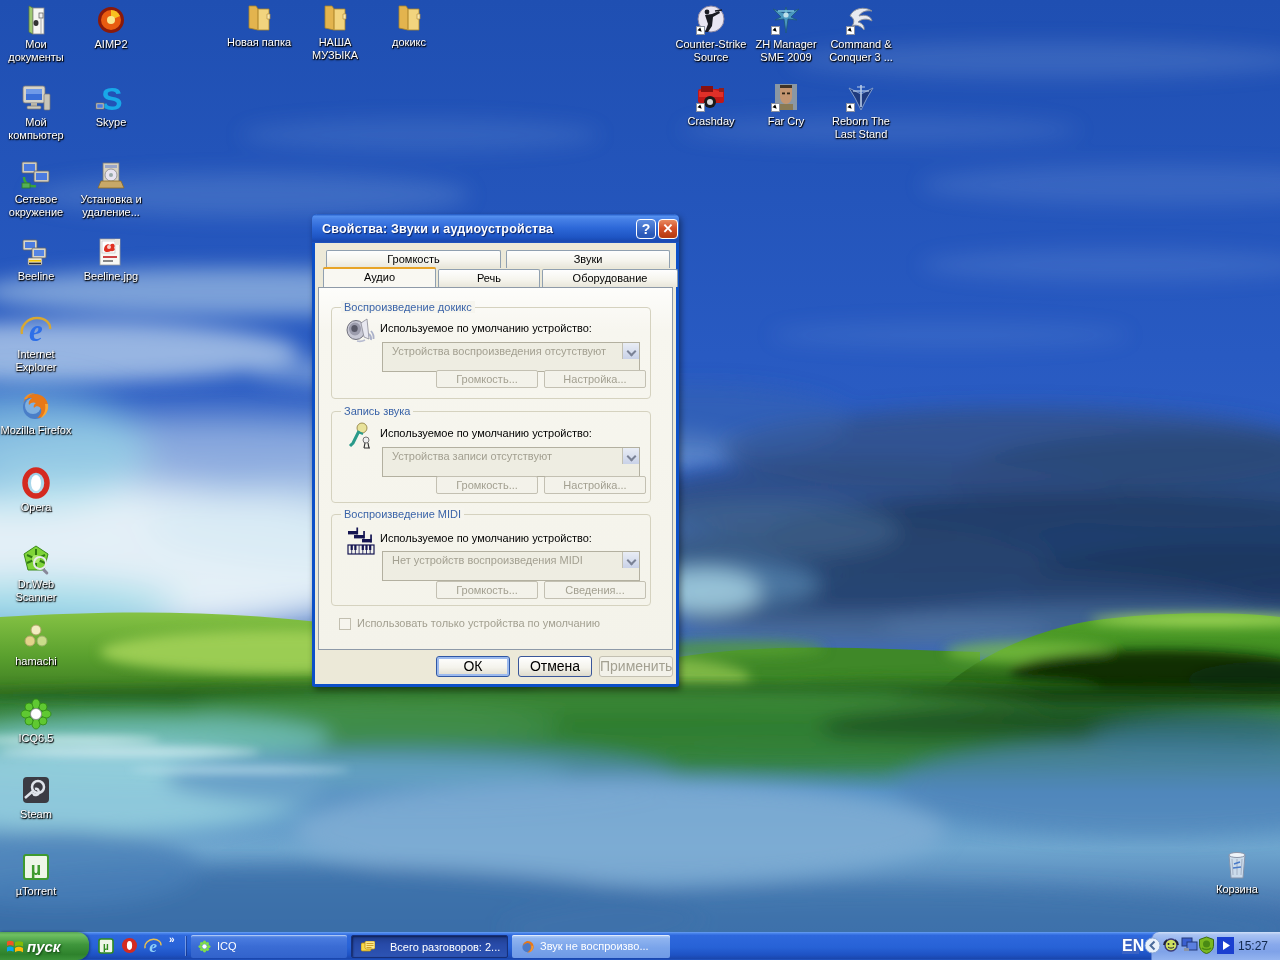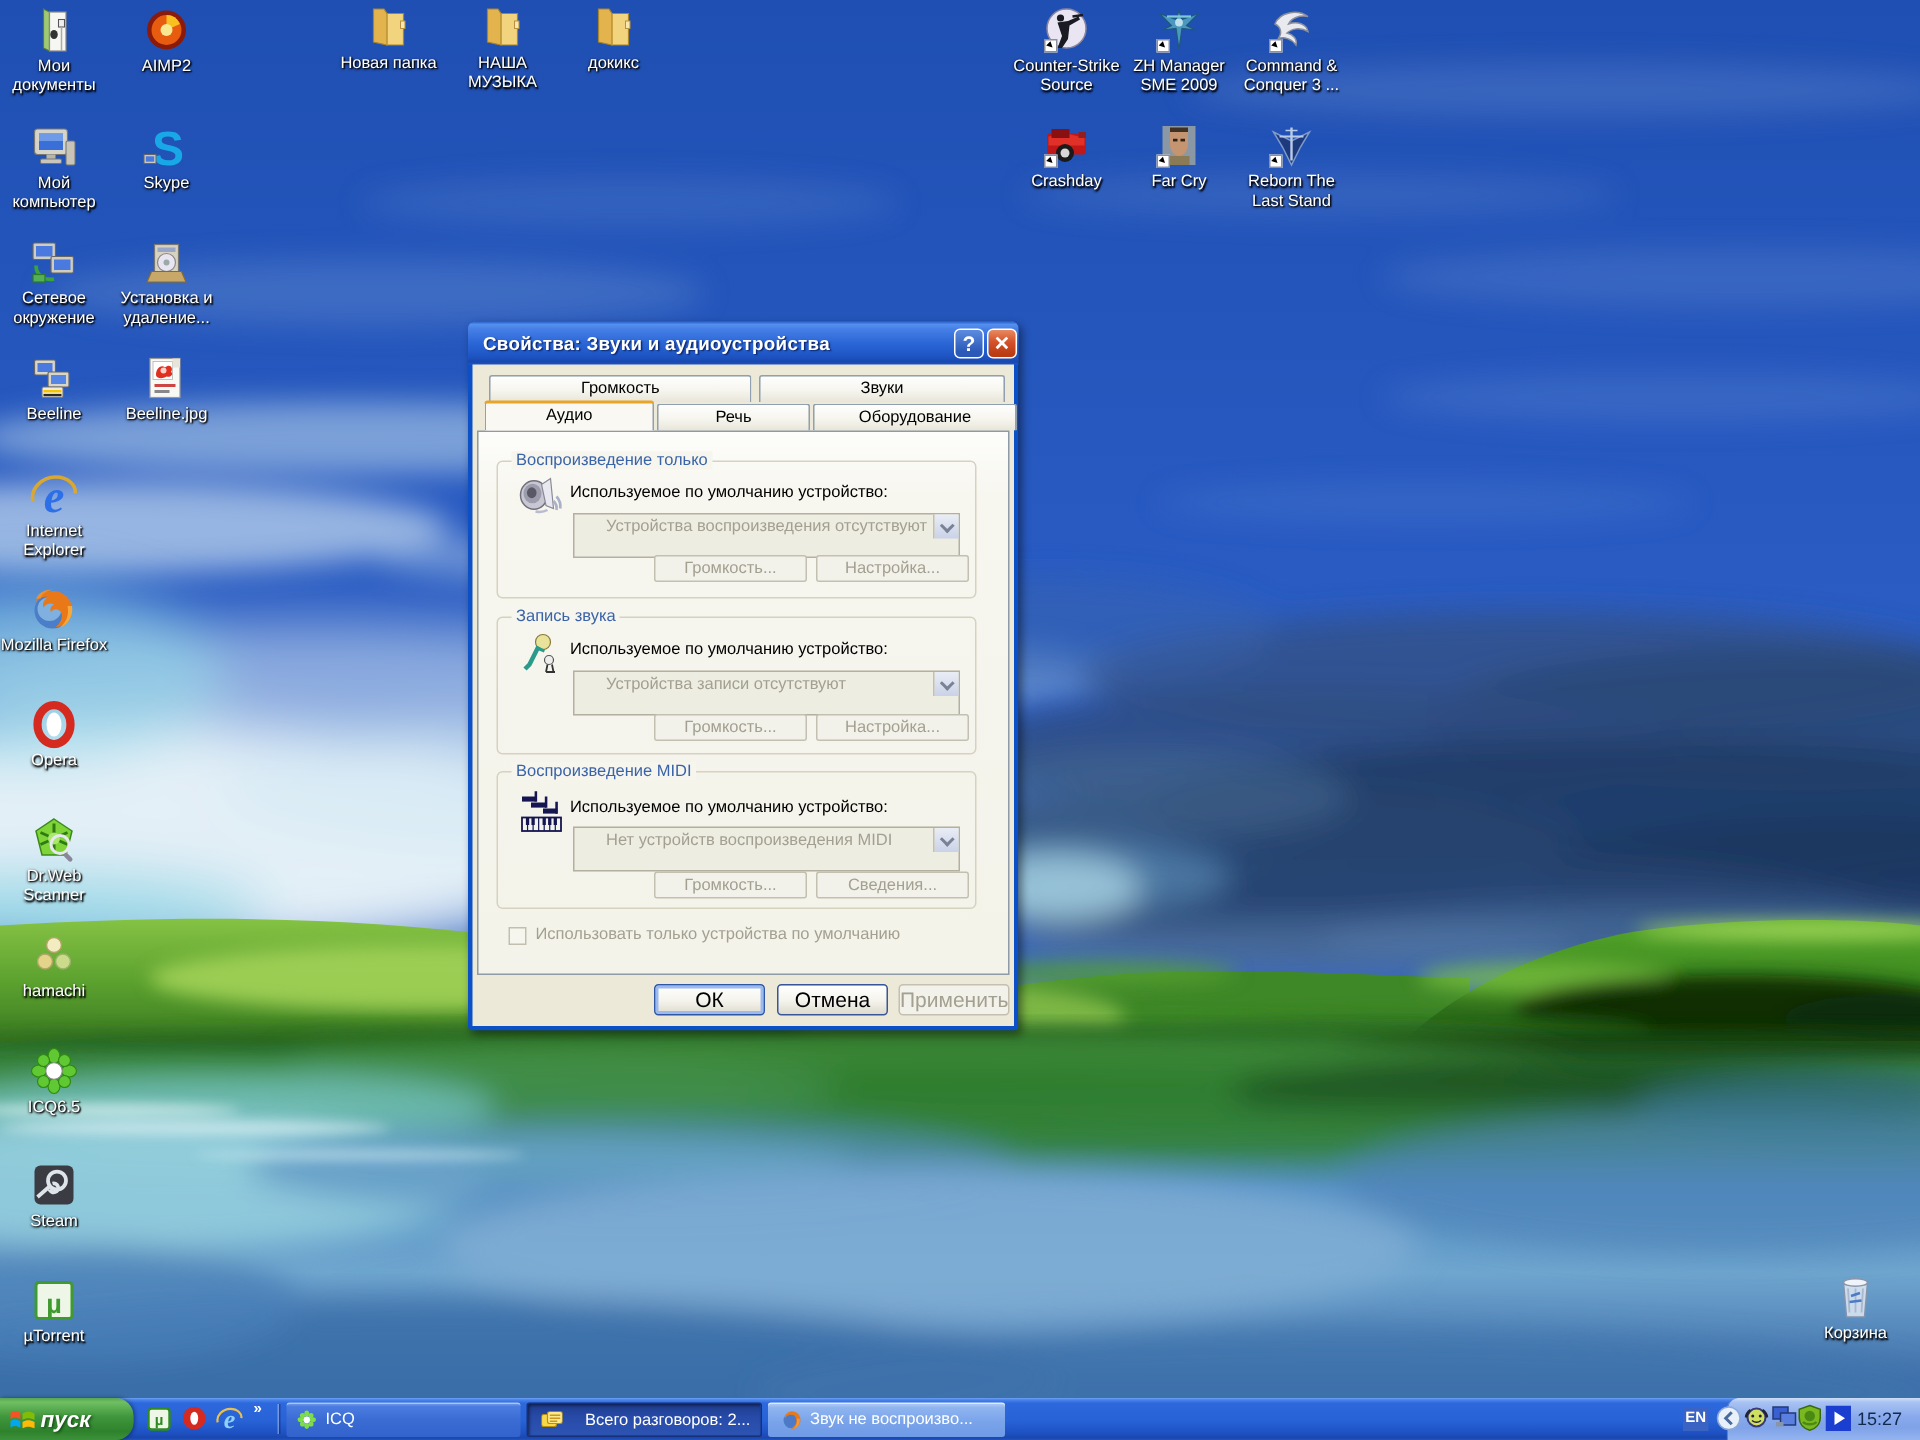--- a/index.html
+++ b/index.html
@@ -18,21 +18,21 @@
 #bq{right:23px;background:linear-gradient(180deg,#5c8ce0,#2a59b8 80%);font-size:14px;line-height:18px}
 #bx{right:1px;background:linear-gradient(180deg,#e88a60,#d4512a 45%,#b93c12 90%);font-size:13px;line-height:18px}
 
 .tab{position:absolute;height:18px;background:linear-gradient(180deg,#fefefe,#f6f5ee 55%,#e8e6da);border:1px solid #90a0b0;border-bottom:none;border-radius:2px 2px 0 0;font-size:11px;text-align:center;color:#000;padding-top:2px}
 #tabA{position:absolute;height:20px;background:#f9f8f2;border:1px solid #90a0b0;border-bottom:none;border-radius:3px 3px 0 0;font-size:11px;text-align:center;padding-top:3px;z-index:3}
 #tabA:before{content:"";position:absolute;left:-1px;top:-1px;right:-1px;height:2px;border-radius:2px 2px 0 0;background:#e8a427}
 #pane{position:absolute;left:3px;top:73px;width:355px;height:363px;background:linear-gradient(180deg,#fdfdfb,#f7f6ef 12%,#f4f3ea);border:1px solid #8e9aa8;z-index:2}
 .grp{position:absolute;left:16px;width:320px;height:92px;border:1px solid #d5d2bf;border-radius:4px;z-index:3}
 .grp .gl{position:absolute;left:9px;top:-7px;background:#f6f5ee;padding:0 3px;font-size:11px;color:#3b64a8}
 .glab{position:absolute;left:65px;font-size:11px;color:#000;z-index:3}
-.combo{position:absolute;z-index:3;left:67px;width:258px;height:30px;background:#eeede2;border:1px solid #b3b0a0;font-size:11px;color:#a3a091;line-height:16px;padding-left:21px}
+.combo{position:absolute;z-index:3;left:67px;width:258px;height:30px;background:#eeede2;border:1px solid #b3b0a0;font-size:11px;color:#a3a091;line-height:16px;padding-left:9px}
 .combo .ar{position:absolute;right:0;top:0;width:17px;height:16px;background:linear-gradient(180deg,#e9edf5,#c9d2e8);border-left:1px solid #c2c0b2;text-align:center}
 .combo .ar:after{content:"";display:inline-block;width:5px;height:5px;border-right:2px solid #7a8296;border-bottom:2px solid #7a8296;transform:rotate(45deg);margin-top:3px}
 .gbtn{position:absolute;z-index:3;width:102px;height:18px;background:#f3f2ea;border:1px solid #c3c0b2;font-size:11px;color:#a3a091;text-align:center;line-height:16px;border-radius:2px}
 .bb{position:absolute;z-index:3;top:442px;width:74px;height:21px;border:1px solid #39569a;border-radius:3px;background:linear-gradient(180deg,#fff,#f4f3ec 55%,#dedbcd);font-size:14px;text-align:center;line-height:19px;color:#000}
 
 #tb{position:absolute;left:0;bottom:0;width:1280px;height:28px;z-index:9;background:linear-gradient(180deg,#6ea2f2 0%,#4a86ec 4%,#2e68dd 12%,#2762d6 55%,#1e52c4 82%,#1a47ae 95%,#2256c2 100%)}
 #start{position:absolute;left:0;top:0;width:89px;height:28px;border-radius:0 12px 12px 0;background:linear-gradient(180deg,#56a554 0%,#6fbf62 10%,#3f963c 45%,#2e822c 80%,#3c923a 100%);box-shadow:1px 0 3px rgba(0,0,0,.4);color:#fff;font-weight:bold;font-style:italic;font-size:15px;text-shadow:1px 1px 2px rgba(0,40,0,.7)}
 .tkb{position:absolute;top:3px;height:23px;border-radius:2px;font-size:11px;color:#fff;line-height:22px;white-space:nowrap;overflow:hidden}
 .tray{position:absolute;right:0;top:0;height:28px}
 </style></head>
@@ -410,21 +410,21 @@
 <span class="cap" id="bq">?</span>
         <span class="cap" id="bx">✕</span>
       </div>
 <div class="tab" style="left:11px;top:36px;width:175px">Громкость</div>
 <div class="tab" style="left:191px;top:36px;width:164px">Звуки</div>
 <div id="tabA" style="left:8px;top:53px;width:113px">Аудио</div>
 <div class="tab" style="left:123px;top:55px;width:102px">Речь</div>
 <div class="tab" style="left:227px;top:55px;width:136px">Оборудование</div>
 <div id="pane"></div>
 <div class="grp" style="top:93px">
-        <span class="gl">Воспроизведение только</span>
+        <span class="gl">Воспроизведение докикс</span>
       </div>
 <div class="grp" style="top:197px">
         <span class="gl">Запись звука</span>
       </div>
 <div class="grp" style="top:300px">
         <span class="gl">Воспроизведение MIDI</span>
       </div>
 <svg style="position:absolute;left:30px;top:103px;z-index:4" width="32" height="32" viewBox="0 0 32 32">
         <ellipse cx="11" cy="13" rx="9" ry="9.5" fill="#c8c8d4" stroke="#70707c" stroke-width="1"></ellipse>
         <ellipse cx="10" cy="12" rx="6" ry="6.5" fill="#9c9cac"></ellipse>
@@ -518,21 +518,21 @@
         </svg>
 <span style="margin-left:38px">Всего разговоров: 2...</span></div>
 <div class="tkb" style="left:512px;width:158px;background:linear-gradient(180deg,#b8d2f8 0%,#8fb4f0 15%,#7aa4ea 55%,#6f9ae6 100%);box-shadow:inset 0 1px 0 rgba(255,255,255,.6)">
 <svg style="position:absolute;left:8px;top:4px" width="15" height="15" viewBox="0 0 32 32">
           <circle cx="16" cy="17" r="11" fill="#4a7ac8"></circle>
           <path d="M16,4 C25,4 30,11 29,18 C28,25 22,29 15,29 C22,25 24,20 23,15 C22,10 19,8 14,9 C10,10 8,12 7,15 C6,10 10,5 16,4 Z" fill="#e87818"></path>
           <path d="M28,15 C29,22 25,27 19,29 C24,24 25,19 24,14 Z" fill="#f0983a"></path>
         </svg>
 <span style="margin-left:28px">Звук не воспроизво...</span></div>
 <div class="tray" style="left:1115px;width:36px;background:transparent">
-<div style="position:absolute;left:7px;top:6px;width:17px;height:16px;background:#3a63c4;color:#fff;font-size:10px;font-weight:bold;text-align:center;line-height:16px">EN</div>
+<div style="position:absolute;left:7px;top:6px;width:17px;height:16px;background:#3a63c4;color:#fff;font-size:16px;font-weight:bold;text-align:center;line-height:16px">EN</div>
       </div>
 <div style="position:absolute;left:1151px;top:0;width:129px;height:28px;background:linear-gradient(180deg,#cfdff8 0%,#a8c2f2 10%,#88a9ec 45%,#7fa2e8 70%,#94b4f0 100%);border-left:1px solid #5a7fd0;border-radius:8px 0 0 0">
 <svg style="position:absolute;left:-8px;top:5px" width="17" height="17" viewBox="0 0 17 17">
           <circle cx="8.5" cy="8.5" r="7.5" fill="#e8f0fa" stroke="#8aa8d8" stroke-width="1"></circle>
           <path d="M10.5,4.5 L6.5,8.5 L10.5,12.5" stroke="#4a6a9a" stroke-width="2" fill="none"></path>
         </svg>
 <svg style="position:absolute;left:11px;top:5px" width="16" height="16" viewBox="0 0 16 16">
           <circle cx="8" cy="8" r="6" fill="#cfe060"></circle>
           <circle cx="8" cy="8" r="6" fill="none" stroke="#3a3a7a" stroke-width="1.4"></circle>
           <circle cx="5.5" cy="7" r="1" fill="#223"></circle>

